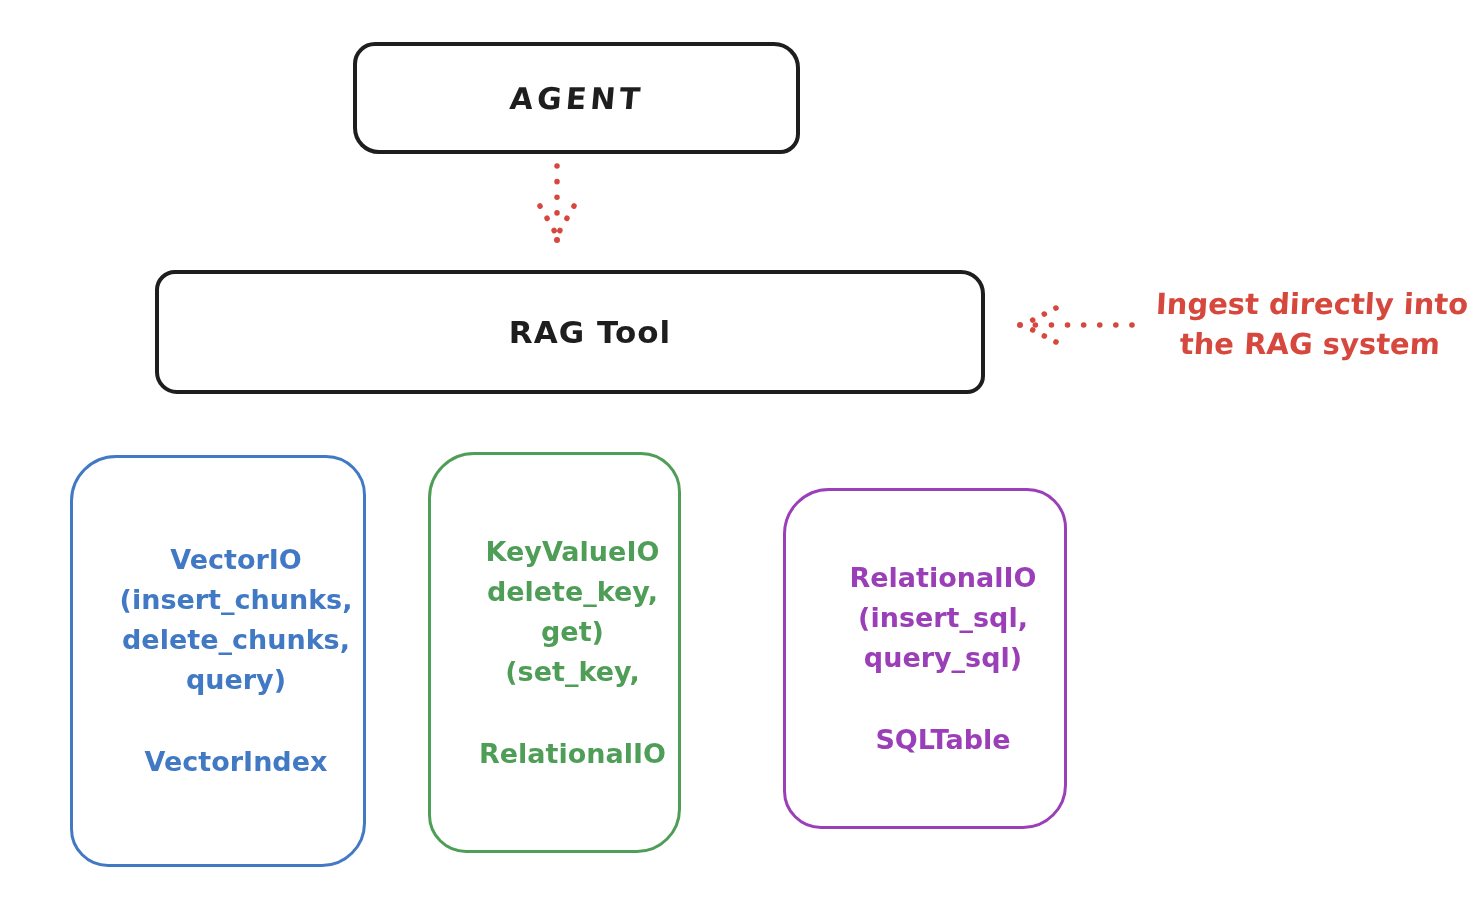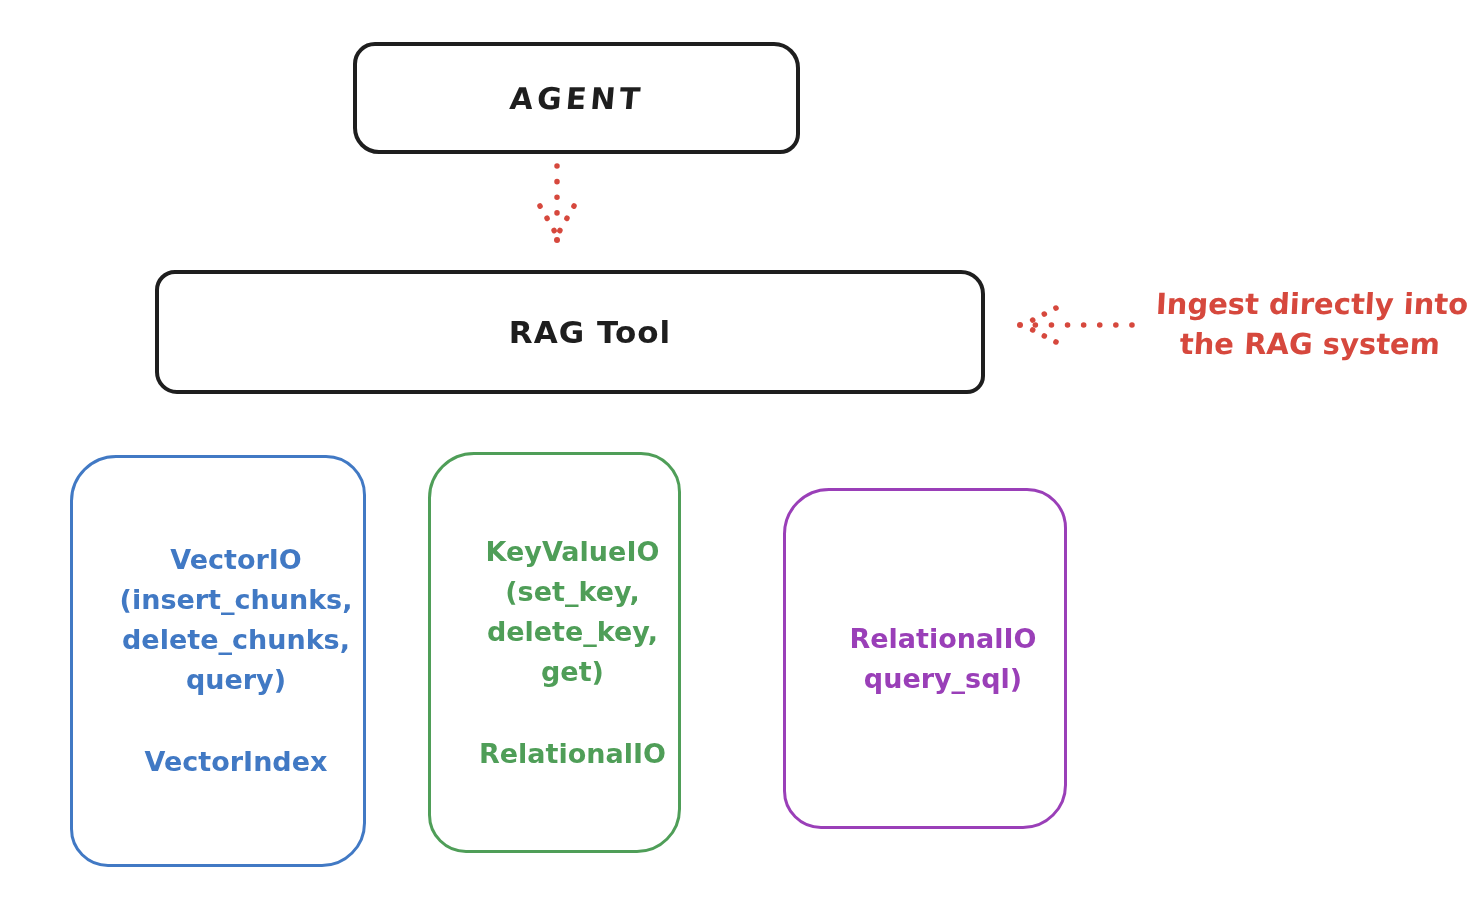--- a/index.html
+++ b/index.html
@@ -135,26 +135,28 @@
       <div>(insert_chunks,</div>
       <div>delete_chunks,</div>
       <div>query)</div>
     </div>
     <div class="index-label">VectorIndex</div>
   </div>
 
   <div class="node storage-box box-keyvalue" style="--c: #4f9e58;">
     <div>
       <div>KeyValueIO</div>
+      <div>delete_key, get)</div>
       <div>(set_key,</div>
-      <div>delete_key, get)</div>
     </div>
     <div class="index-label">RelationalIO</div>
   </div>
 
   <div class="node storage-box box-relational" style="--c: #9a3fb8;">
     <div>
       <div>RelationalIO</div>
+      <div>(insert_sql,</div>
       <div>query_sql)</div>
     </div>
+    <div class="index-label">SQLTable</div>
   </div>
 
 </div>
 
 </body></html>

